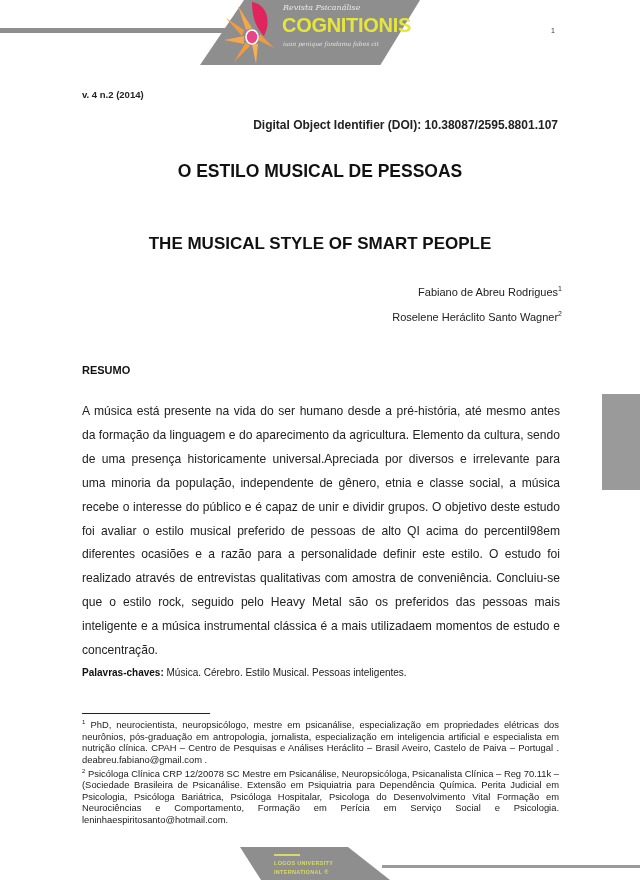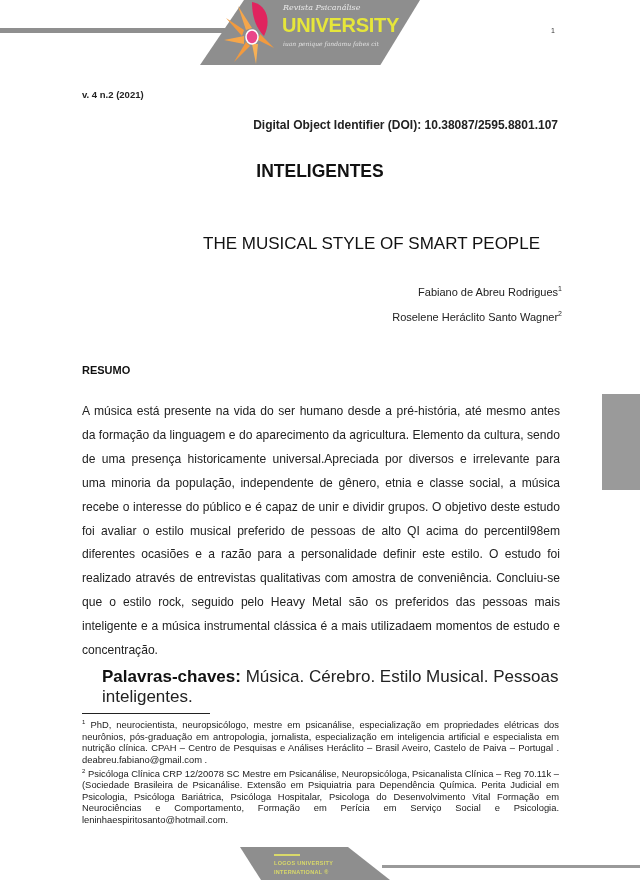--- a/index.html
+++ b/index.html
@@ -17,32 +17,32 @@
     .logo-flower { position: absolute; left: 222px; top: 0; width: 60px; height: 64px; }
     .hdr-small { position: absolute; left: 283px; top: 3px; font-family: "DejaVu Serif", serif; font-style: italic; font-size: 8px; color: #e8e8e8; }
     .hdr-brand { position: absolute; left: 282px; top: 14px; font-family: "Liberation Sans", sans-serif; font-weight: bold; font-size: 20px; color: #e6e63a; letter-spacing: -0.3px; }
     .hdr-motto { position: absolute; left: 283px; top: 40px; font-family: "DejaVu Serif", serif; font-style: italic; font-size: 6px; color: #e0e0e0; }
     .page-num { position: absolute; left: 551px; top: 27px; font-size: 7px; color: #333; }
 
     .volume { position: absolute; left: 82px; top: 89px; font-weight: bold; font-size: 9.5px; color: #222; }
     .doi { position: absolute; right: 82px; top: 118px; font-weight: bold; font-size: 12px; color: #222; }
 
     .title-pt { position: absolute; left: 100px; width: 440px; top: 160px; text-align: center; font-weight: bold; font-size: 17.5px; line-height: 23px; color: #111; }
-    .title-en { position: absolute; left: 100px; width: 440px; top: 234px; text-align: right; font-weight: normal; font-size: 17px; color: #111; }
+    .title-en { position: absolute; left: 100px; width: 440px; top: 234px; text-align: center; font-weight: bold; font-size: 17px; color: #111; }
 
     .author1 { position: absolute; right: 78px; top: 285px; font-size: 11px; color: #222; }
     .author2 { position: absolute; right: 78px; top: 310px; font-size: 11px; color: #222; }
     sup { font-size: 7px; }
 
     .resumo-h { position: absolute; left: 82px; top: 364px; font-weight: bold; font-size: 11px; color: #111; }
     .abstract {
       position: absolute; left: 82px; width: 478px; top: 400px;
       font-size: 12.1px; line-height: 23.9px; text-align: justify; color: #222;
     }
-    .keywords { position: absolute; left: 82px; top: 667px; font-size: 17px; color: #222; margin-left: 20px; }
+    .keywords { position: absolute; left: 82px; top: 667px; font-size: 10px; color: #222; }
     .keywords b { color: #111; }
 
     .fn-rule { position: absolute; left: 82px; top: 713px; width: 128px; height: 1px; background: #222; }
     .footnotes {
       position: absolute; left: 82px; width: 477px; top: 717px;
       font-size: 9.4px; line-height: 11.6px; text-align: justify; color: #222;
     }
     .footnotes sup { font-size: 6px; }
 
     .side-tab { position: absolute; left: 602px; top: 394px; width: 38px; height: 96px; background: #9a9a9a; }
@@ -66,29 +66,29 @@
   <path d="M30 2 C44 4 50 20 42 36 C36 30 30 20 30 2 Z" fill="#e0245e"></path>
   <path d="M22 30 L4 18 L20 36 Z" fill="#f29a3e"></path>
   <path d="M22 36 L2 40 L22 44 Z" fill="#f5a64a"></path>
   <path d="M24 42 L12 62 L28 46 Z" fill="#f29a3e"></path>
   <path d="M30 44 L34 64 L36 44 Z" fill="#f7b055"></path>
   <path d="M24 30 L16 6 L30 28 Z" fill="#f5a64a"></path>
   <path d="M36 40 L52 48 L38 34 Z" fill="#f29a3e"></path>
   <ellipse cx="30" cy="37" rx="6" ry="7" fill="#e9468a" stroke="#ffffff" stroke-width="1.5"></ellipse>
 </svg>
 <div class="hdr-small">Revista Psicanálise</div>
-<div class="hdr-brand">UNIVERSITY</div>
+<div class="hdr-brand">COGNITIONIS</div>
 <div class="hdr-motto">iuan penique fandamu fabes cit</div>
 <div class="page-num">1</div>
 
-<div class="volume">v. 4 n.2 (2021)</div>
+<div class="volume">v. 4 n.2 (2014)</div>
 <div class="doi">Digital Object Identifier (DOI): 10.38087/2595.8801.107</div>
 
 <div class="title-pt">
-  <div>INTELIGENTES</div>
+  <div>O ESTILO MUSICAL DE PESSOAS</div>
 </div>
 <div class="title-en">THE MUSICAL STYLE OF SMART PEOPLE</div>
 
 <div class="author1"><span>Fabiano de Abreu Rodrigues</span><sup>1</sup></div>
 <div class="author2"><span>Roselene Heráclito Santo Wagner</span><sup>2</sup></div>
 
 <div class="resumo-h">RESUMO</div>
 <div class="abstract">A música está presente na vida do ser humano desde a pré-história, até mesmo antes da formação da linguagem e do aparecimento da agricultura. Elemento da cultura, sendo de uma presença historicamente universal.Apreciada por diversos e irrelevante para uma minoria da população, independente de gênero, etnia e classe social, a música recebe o interesse do público e é capaz de unir e dividir grupos. O objetivo deste estudo foi avaliar o estilo musical preferido de pessoas de alto QI acima do percentil98em diferentes ocasiões e a razão para a personalidade definir este estilo. O estudo foi realizado através de entrevistas qualitativas com amostra de conveniência. Concluiu-se que o estilo rock, seguido pelo Heavy Metal são os preferidos das pessoas mais inteligente e a música instrumental clássica é a mais utilizadaem momentos de estudo e concentração.</div>
 
 <div class="keywords"><b>Palavras-chaves:</b> <span>Música. Cérebro. Estilo Musical. Pessoas inteligentes.</span></div>

